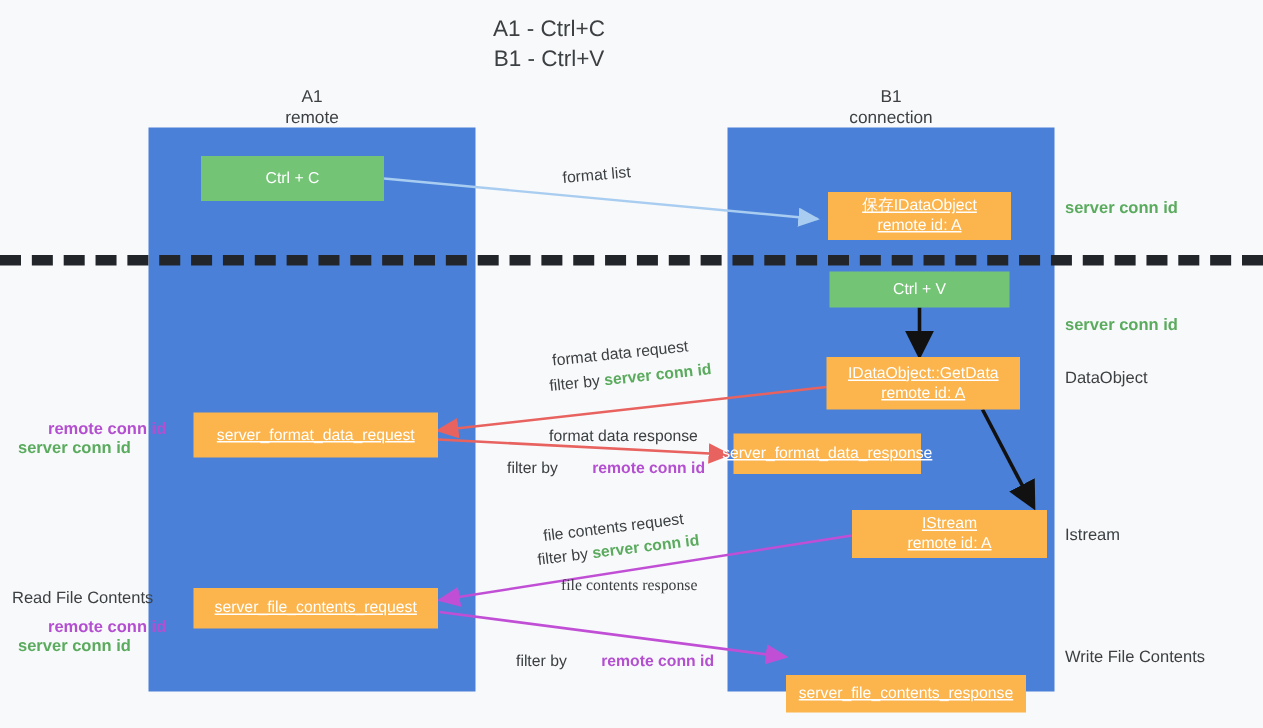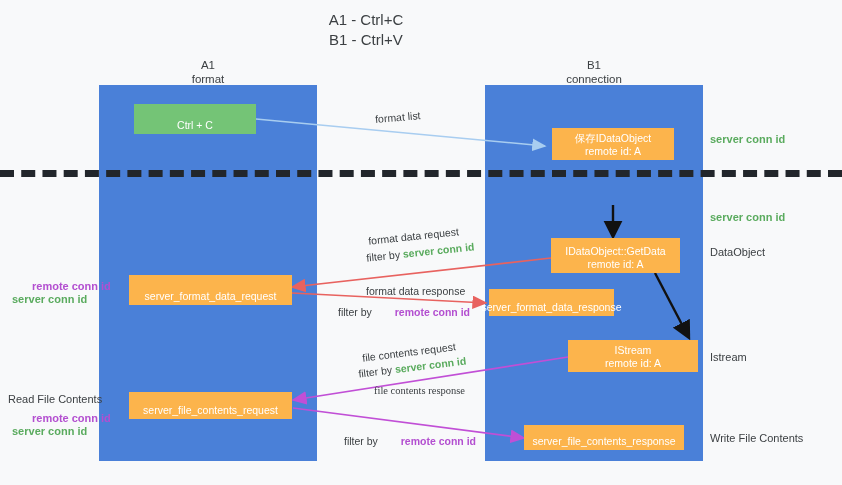--- a/index.html
+++ b/index.html
@@ -22,25 +22,25 @@
     position: absolute; text-align: center; color: #3c4043;
     font-size: 11.5px; line-height: 14px;
   }
 
   .column {
     position: absolute; background: #4a80d8;
   }
 
   .node {
     position: absolute; display: flex; flex-direction: column;
-    align-items: center; justify-content: flex-end;
+    align-items: center; justify-content: center;
     color: #ffffff; font-size: 10.5px; line-height: 13px;
     text-align: center; padding: 2px 4px;
   }
-  .node.orange { background: #fbb košik; }
+  .node.orange { background: #fbb košik; text-decoration: underline; }
   .orange { background: #fbb040; }
   .orange { background: #fcb44c; }
   .green { background: #74c476; }
 
   .side-label {
     position: absolute; font-size: 11px; line-height: 14px; color: #3c4043;
   }
   .green-txt { color: #5aab5e; font-weight: bold; }
   .purple-txt { color: #b34fd0; font-weight: bold; margin-left: 20px; }
 
@@ -61,21 +61,21 @@
 
 <div id="canvas">
 
   <div class="title-block">
     <div>A1 - Ctrl+C</div>
     <div>B1 - Ctrl+V</div>
   </div>
 
   <div class="col-header" style="left:99px; top:58px; width:218px;">
     <div>A1</div>
-    <div>format</div>
+    <div>remote</div>
   </div>
   <div class="col-header" style="left:485px; top:58px; width:218px;text-align:center;">
     <div>B1</div>
     <div>connection</div>
   </div>
 
   <div class="column" style="left:99px; top:85px; width:218px; height:376px;"></div>
   <div class="column" style="left:485px; top:85px; width:218px; height:376px;"></div>
 
   <svg class="overlay">
@@ -121,36 +121,39 @@
 
   <div class="node orange" style="left:129px; top:392px; width:163px; height:27px;">
     <span>server_file_contents_request</span>
   </div>
 
   <div class="node orange" style="left:552px; top:128px; width:122px; height:32px;">
     <span>保存IDataObject</span>
     <span>remote id: A</span>
   </div>
 
+  <div class="node green" style="left:553px; top:181px; width:120px; height:24px;">
+    <span>Ctrl + V</span>
+  </div>
 
   <div class="node orange" style="left:551px; top:238px; width:129px; height:35px;">
     <span>IDataObject::GetData</span>
     <span>remote id: A</span>
   </div>
 
   <div class="node orange" style="left:489px; top:289px; width:125px; height:27px;">
     <span>server_format_data_response</span>
   </div>
 
   <div class="node orange" style="left:568px; top:340px; width:130px; height:32px;">
     <span>IStream</span>
     <span>remote id: A</span>
   </div>
 
-  <div class="node orange" style="left:524px; top:425px; width:160px; height:25px;">
+  <div class="node orange" style="left:524px; top:450px; width:160px; height:25px;">
     <span>server_file_contents_response</span>
   </div>
 
   <div class="side-label green-txt" style="left:710px; top:132px;">server conn id</div>
   <div class="side-label green-txt" style="left:710px; top:210px;">server conn id</div>
   <div class="side-label" style="left:710px; top:245px;">DataObject</div>
   <div class="side-label" style="left:710px; top:350px;">Istream</div>
   <div class="side-label" style="left:710px; top:431px;">Write File Contents</div>
 
   <div class="side-label purple-txt" style="left:12px; top:279px;">remote conn id</div>

